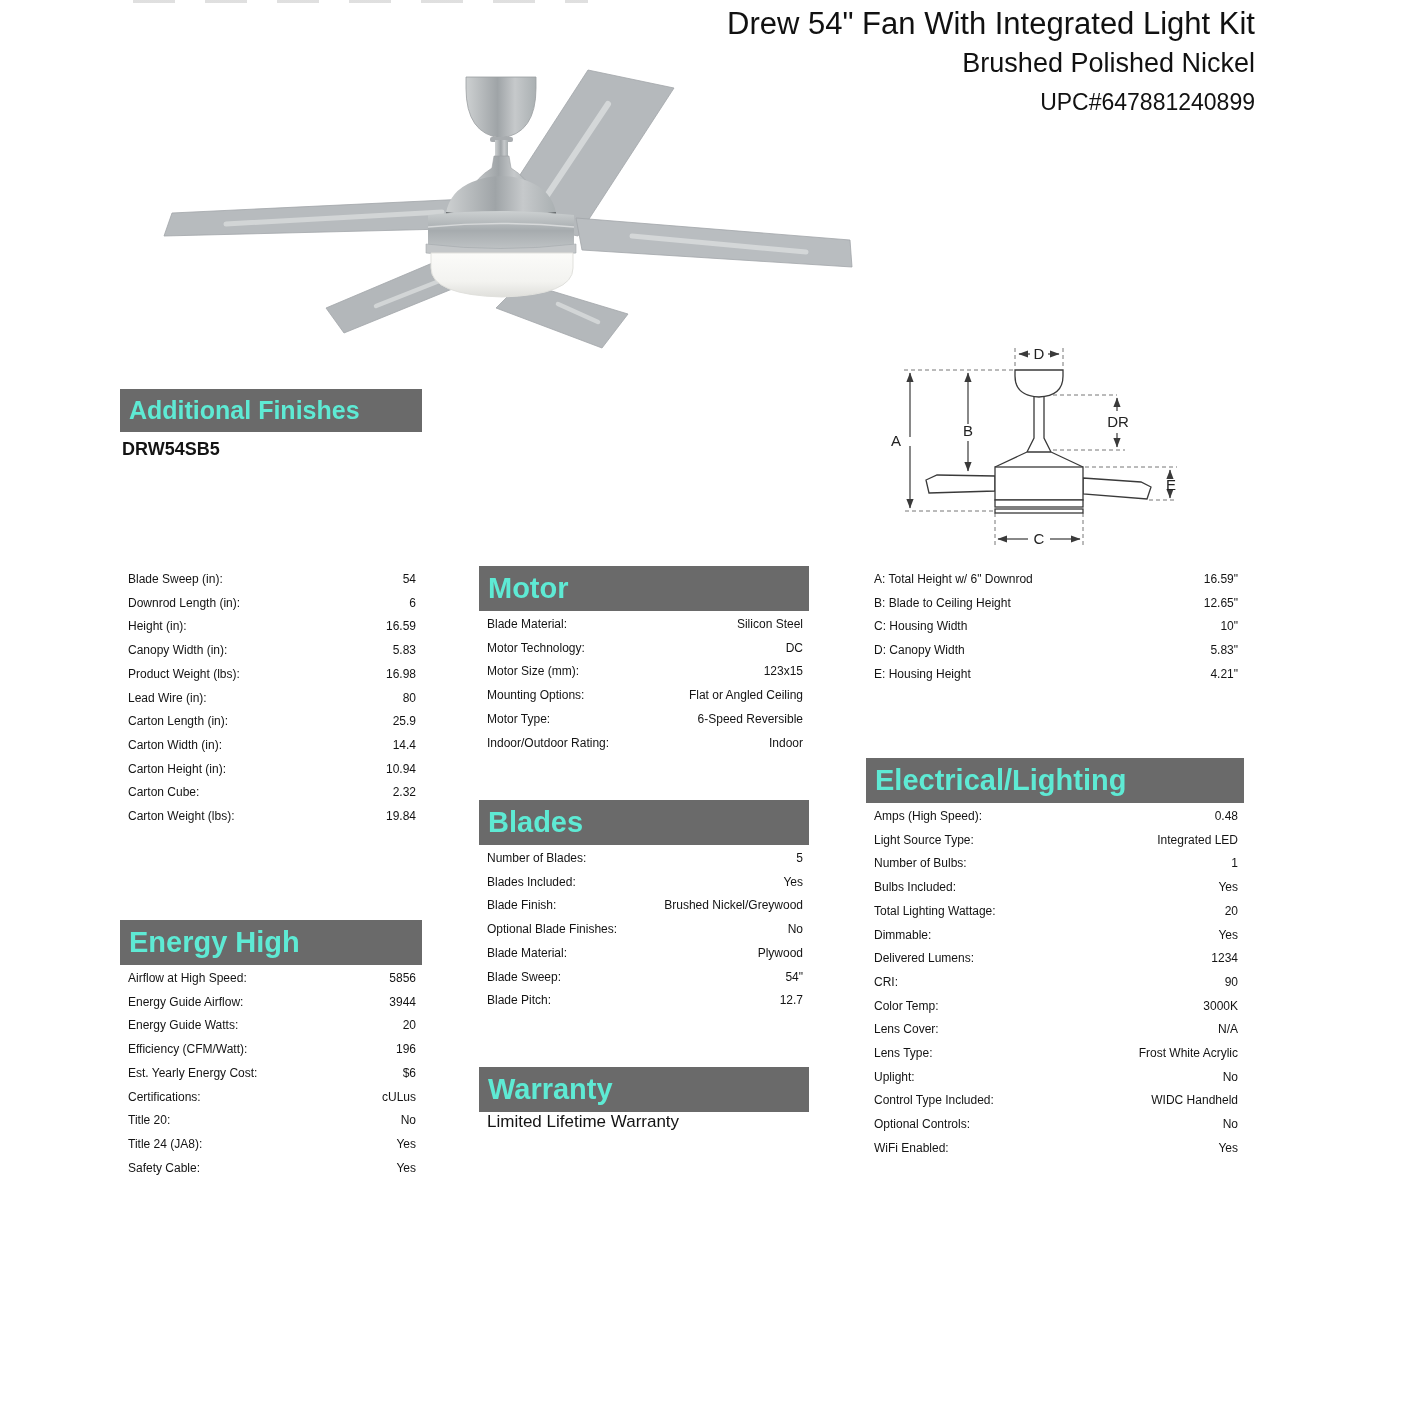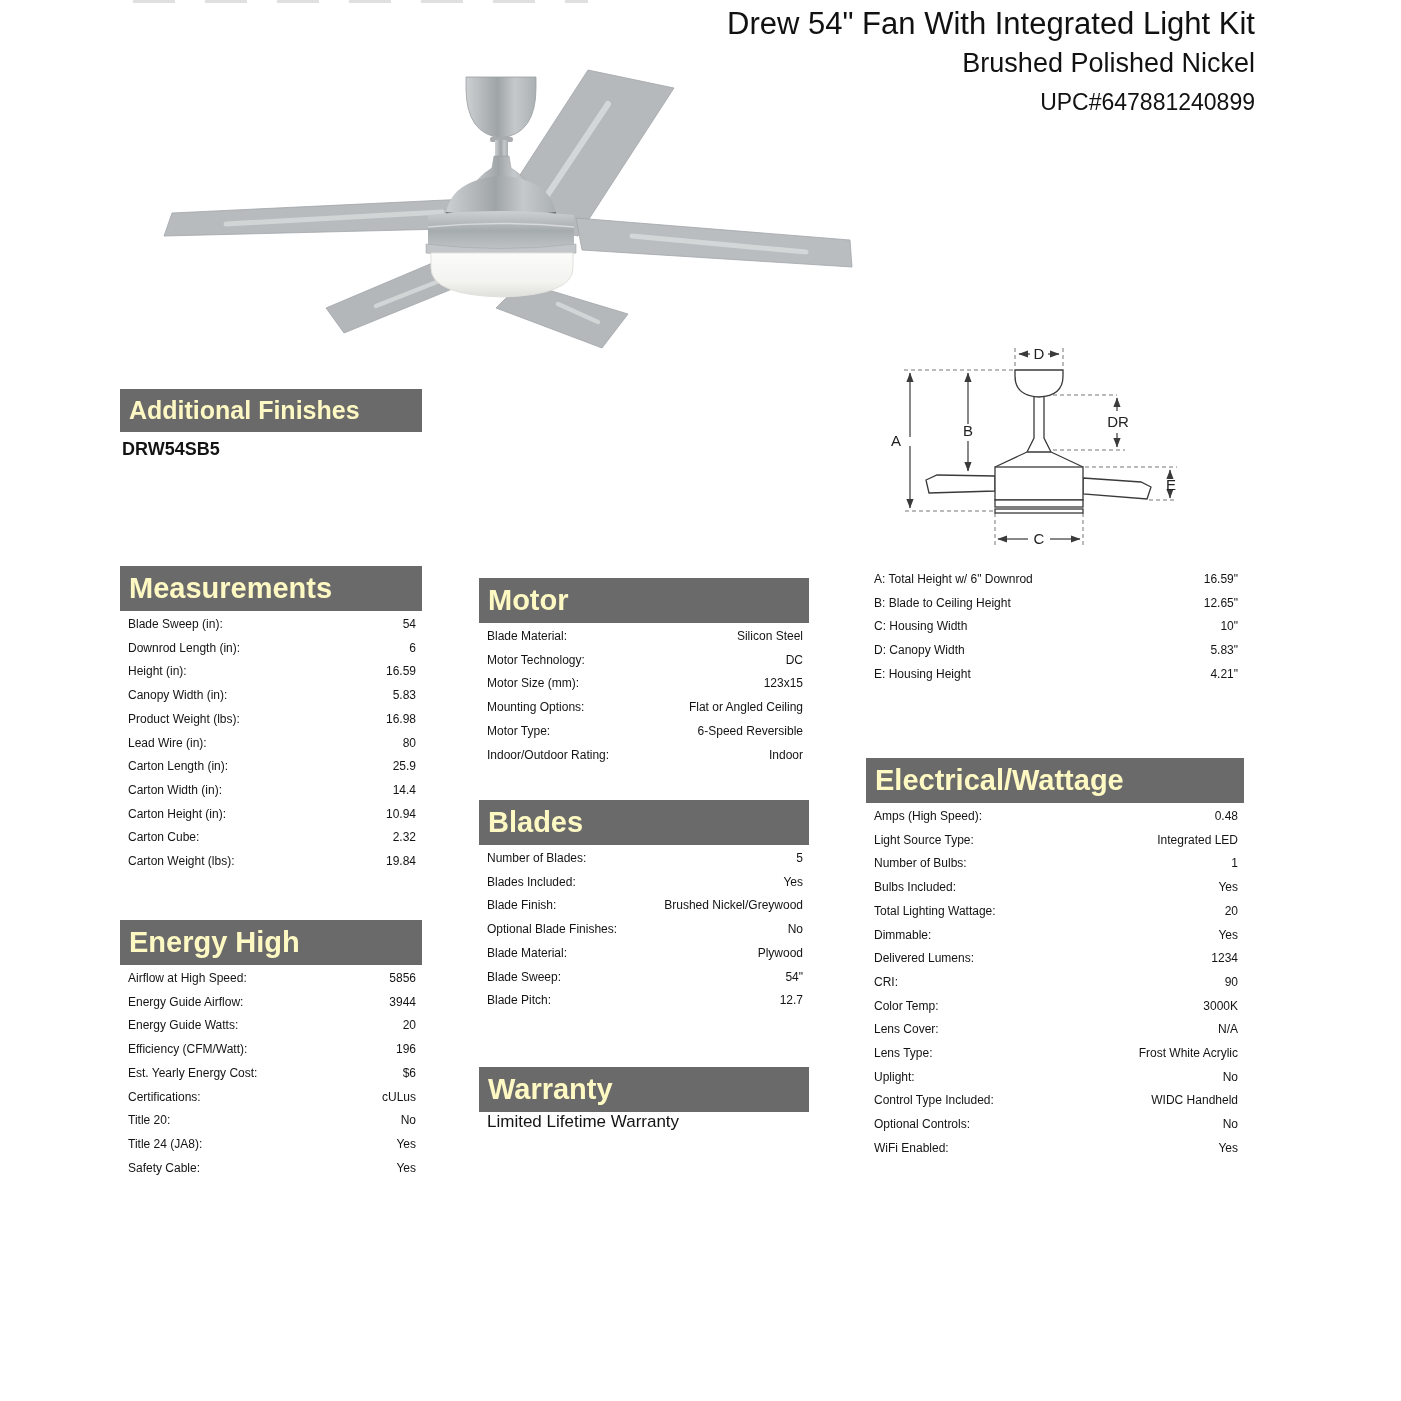--- a/index.html
+++ b/index.html
@@ -12,21 +12,21 @@
     background:repeating-linear-gradient(90deg,#b9b9b9 0 42px,transparent 42px 72px);}
 
   
   .title-block{left:600px;top:6px;width:655px;text-align:right;color:#111;}
   .title-line1{font-size:31px;line-height:36px;}
   .title-line2{font-size:27px;line-height:32px;margin-top:5px;}
   .title-line3{font-size:23px;line-height:28px;margin-top:9px;}
 
   
   .section{position:absolute;}
-  .section-header{background:var(--bar,#6a6a6a);color:#fef9c3;font-weight:bold;
+  .section-header{background:var(--bar,#6a6a6a);color:#5eead4;font-weight:bold;
     font-size:29px;height:45px;line-height:45px;padding-left:9px;box-sizing:border-box;}
   .af-header{font-size:25px;height:43px;line-height:43px;}
   .rows{margin-top:2px;}
   .spec-row{display:flex;justify-content:space-between;align-items:baseline;
     font-size:12px;line-height:23.7px;padding:0 6px 0 8px;gap:10px;}
   .spec-label{white-space:nowrap;text-align:left;}
   .spec-value{white-space:nowrap;text-align:right;}
   .sku{font-size:18px;font-weight:bold;margin-top:7px;padding-left:2px;}
   .warranty-note{font-size:17px;padding-left:8px;}
 
@@ -137,21 +137,20 @@
     <text x="159" y="19">D</text>
     <text x="16" y="106">A</text>
     <text x="88" y="96">B</text>
     <text x="238" y="87">DR</text>
     <text x="291" y="150">E</text>
     <text x="159" y="204">C</text>
   </g>
 </svg>
 
 <div class="section" style="left:120px;top:566px;width:302px;">
-  <div class="section-header">Measurements</div>
   <div class="rows">
       <div class="spec-row">
         <span class="spec-label">Blade Sweep (in):</span>
         <span class="spec-value">54</span>
       </div>
       <div class="spec-row">
         <span class="spec-label">Downrod Length (in):</span>
         <span class="spec-value">6</span>
       </div>
       <div class="spec-row">
@@ -228,21 +227,21 @@
         <span class="spec-label">Title 24 (JA8):</span>
         <span class="spec-value">Yes</span>
       </div>
       <div class="spec-row">
         <span class="spec-label">Safety Cable:</span>
         <span class="spec-value">Yes</span>
       </div>
     </div>
 </div>
 
-<div class="section" style="left:479px;top:578px;width:330px;">
+<div class="section" style="left:479px;top:566px;width:330px;">
   <div class="section-header">Motor</div>
   <div class="rows">
       <div class="spec-row">
         <span class="spec-label">Blade Material:</span>
         <span class="spec-value">Silicon Steel</span>
       </div>
       <div class="spec-row">
         <span class="spec-label">Motor Technology:</span>
         <span class="spec-value">DC</span>
       </div>
@@ -323,21 +322,21 @@
         <span class="spec-value">5.83"</span>
       </div>
       <div class="spec-row">
         <span class="spec-label">E: Housing Height</span>
         <span class="spec-value">4.21"</span>
       </div>
     </div>
 </div>
 
 <div class="section" style="left:866px;top:758px;width:378px;">
-  <div class="section-header">Electrical/Wattage</div>
+  <div class="section-header">Electrical/Lighting</div>
   <div class="rows">
       <div class="spec-row">
         <span class="spec-label">Amps (High Speed):</span>
         <span class="spec-value">0.48</span>
       </div>
       <div class="spec-row">
         <span class="spec-label">Light Source Type:</span>
         <span class="spec-value">Integrated LED</span>
       </div>
       <div class="spec-row">

